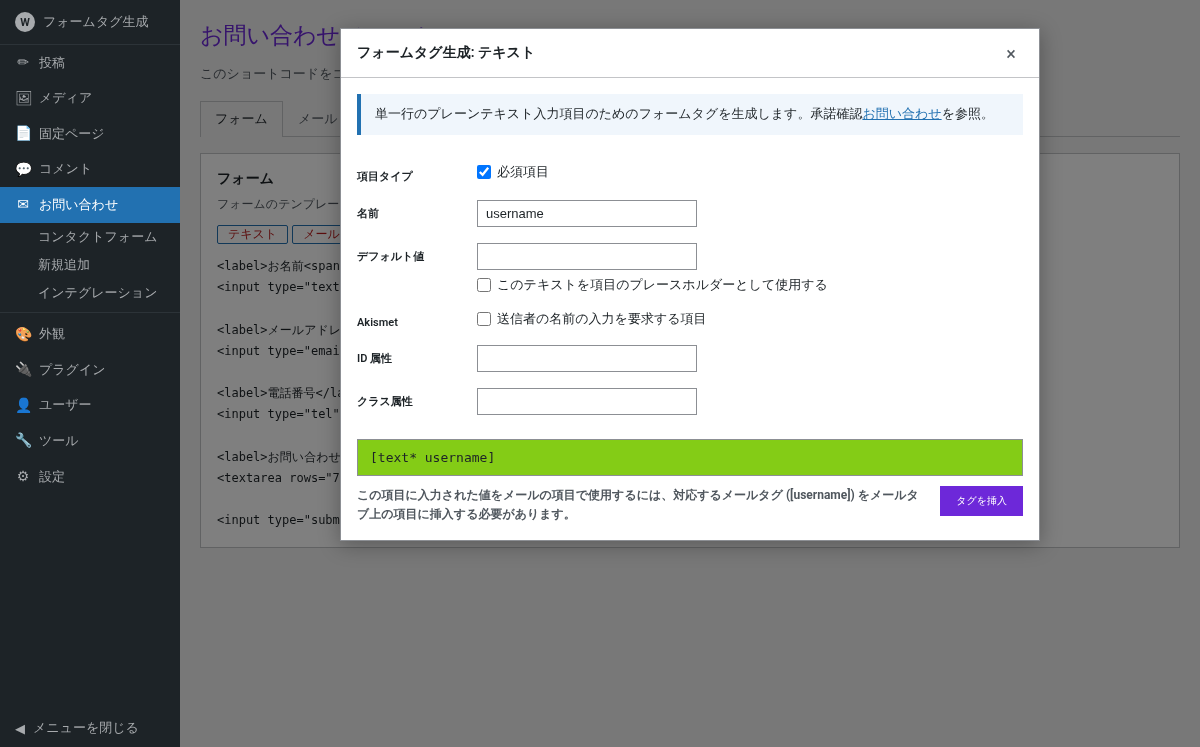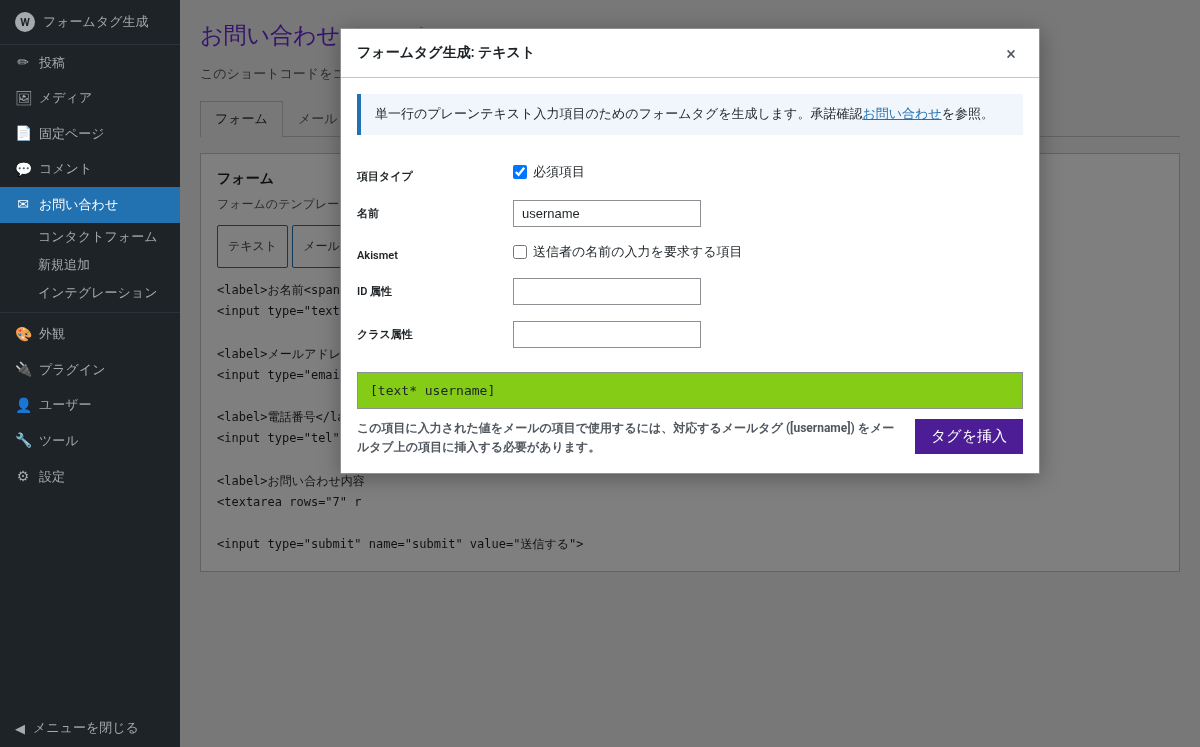--- a/index.html
+++ b/index.html
@@ -123,24 +123,24 @@
       font-size: 10px;
       margin-left: 4px;
     }
 
     
     .form-section { background: #fff; border: 1px solid #c3c4c7; padding: 16px; }
     .form-section-title { font-size: 14px; font-weight: 600; margin-bottom: 8px; color: #1d2327; }
     .form-section-desc { font-size: 12px; color: #50575e; margin-bottom: 12px; }
     .tag-buttons { display: flex; flex-wrap: wrap; gap: 4px; margin-bottom: 12px; }
     .tag-btn {
-      padding: 12px 10px;
+      padding: 0 10px;
       border: 1px solid #2271b1;
       background: #fff;
-      color: #404040;
+      color: #b91c1c;
       cursor: pointer;
       border-radius: 2px;
       font-size: 12px;
     }
     .code-area {
       font-family: monospace;
       font-size: 12px;
       color: #1d2327;
       line-height: 1.6;
     }
@@ -191,21 +191,21 @@
       font-size: 13px;
       color: #1d2327;
       line-height: 1.6;
     }
     .modal-info a { color: #2271b1; }
 
     .text-input {
       border: 1px solid #8c8f94;
       padding: 5px 8px;
       font-size: 13px;
-      width: 188px;
+      width: 220px;
       color: #1d2327;
     }
 
     .checkbox-row { display: flex; align-items: center; gap: 6px; font-size: 13px; color: #1d2327; }
     .checkbox-row input[type="checkbox"] { width: 14px; height: 14px; }
 
     .modal-tag-preview {
       border: 1px solid #8c8f94;
       padding: 10px 12px;
       font-family: monospace;
@@ -222,25 +222,25 @@
       gap: 12px;
     }
     .modal-footer-note {
       font-size: 12px;
       color: #50575e;
       flex: 1;
       line-height: 1.6;
       font-weight: bold;
     }
     .btn-primary {
-      background: #4c1d95;
+      background: #6d28d9;
       color: #fff;
       border: none;
       padding: 8px 16px;
-      font-size: 15px;
+      font-size: 10px;
       cursor: pointer;
       white-space: nowrap;
     }
 
     .label-row {
       display: flex;
       align-items: flex-start;
       padding: 8px 0;
     }
     .label-cell {
@@ -249,21 +249,20 @@
       color: #1d2327;
       font-size: 11px;
       flex-shrink: 0;
       padding-top: 6px;
     }
     .field-cell {
       flex: 1;
       display: flex;
       flex-direction: column;
       gap: 6px;
-      margin-left: 36px;
     }
   </style>
 </head>
 <body>
 
 <div id="sidebar">
   <div class="sidebar-logo">
     <div class="sidebar-logo-icon">W</div>
     <span>フォームタグ生成</span>
   </div>
@@ -394,20 +393,30 @@
           </div>
         </div>
 
         <div class="label-row">
           <div class="label-cell">名前</div>
           <div class="field-cell">
             <input type="text" class="text-input" value="username" style="">
           </div>
         </div>
 
+        <div class="label-row">
+          <div class="label-cell">デフォルト値</div>
+          <div class="field-cell">
+            <input type="text" class="text-input" style="">
+            <div class="checkbox-row">
+              <input type="checkbox" style="">
+              <label>このテキストを項目のプレースホルダーとして使用する</label>
+            </div>
+          </div>
+        </div>
 
         <div class="label-row">
           <div class="label-cell">Akismet</div>
           <div class="field-cell">
             <div class="checkbox-row">
               <input type="checkbox" style="">
               <label>送信者の名前の入力を要求する項目</label>
             </div>
           </div>
         </div>

